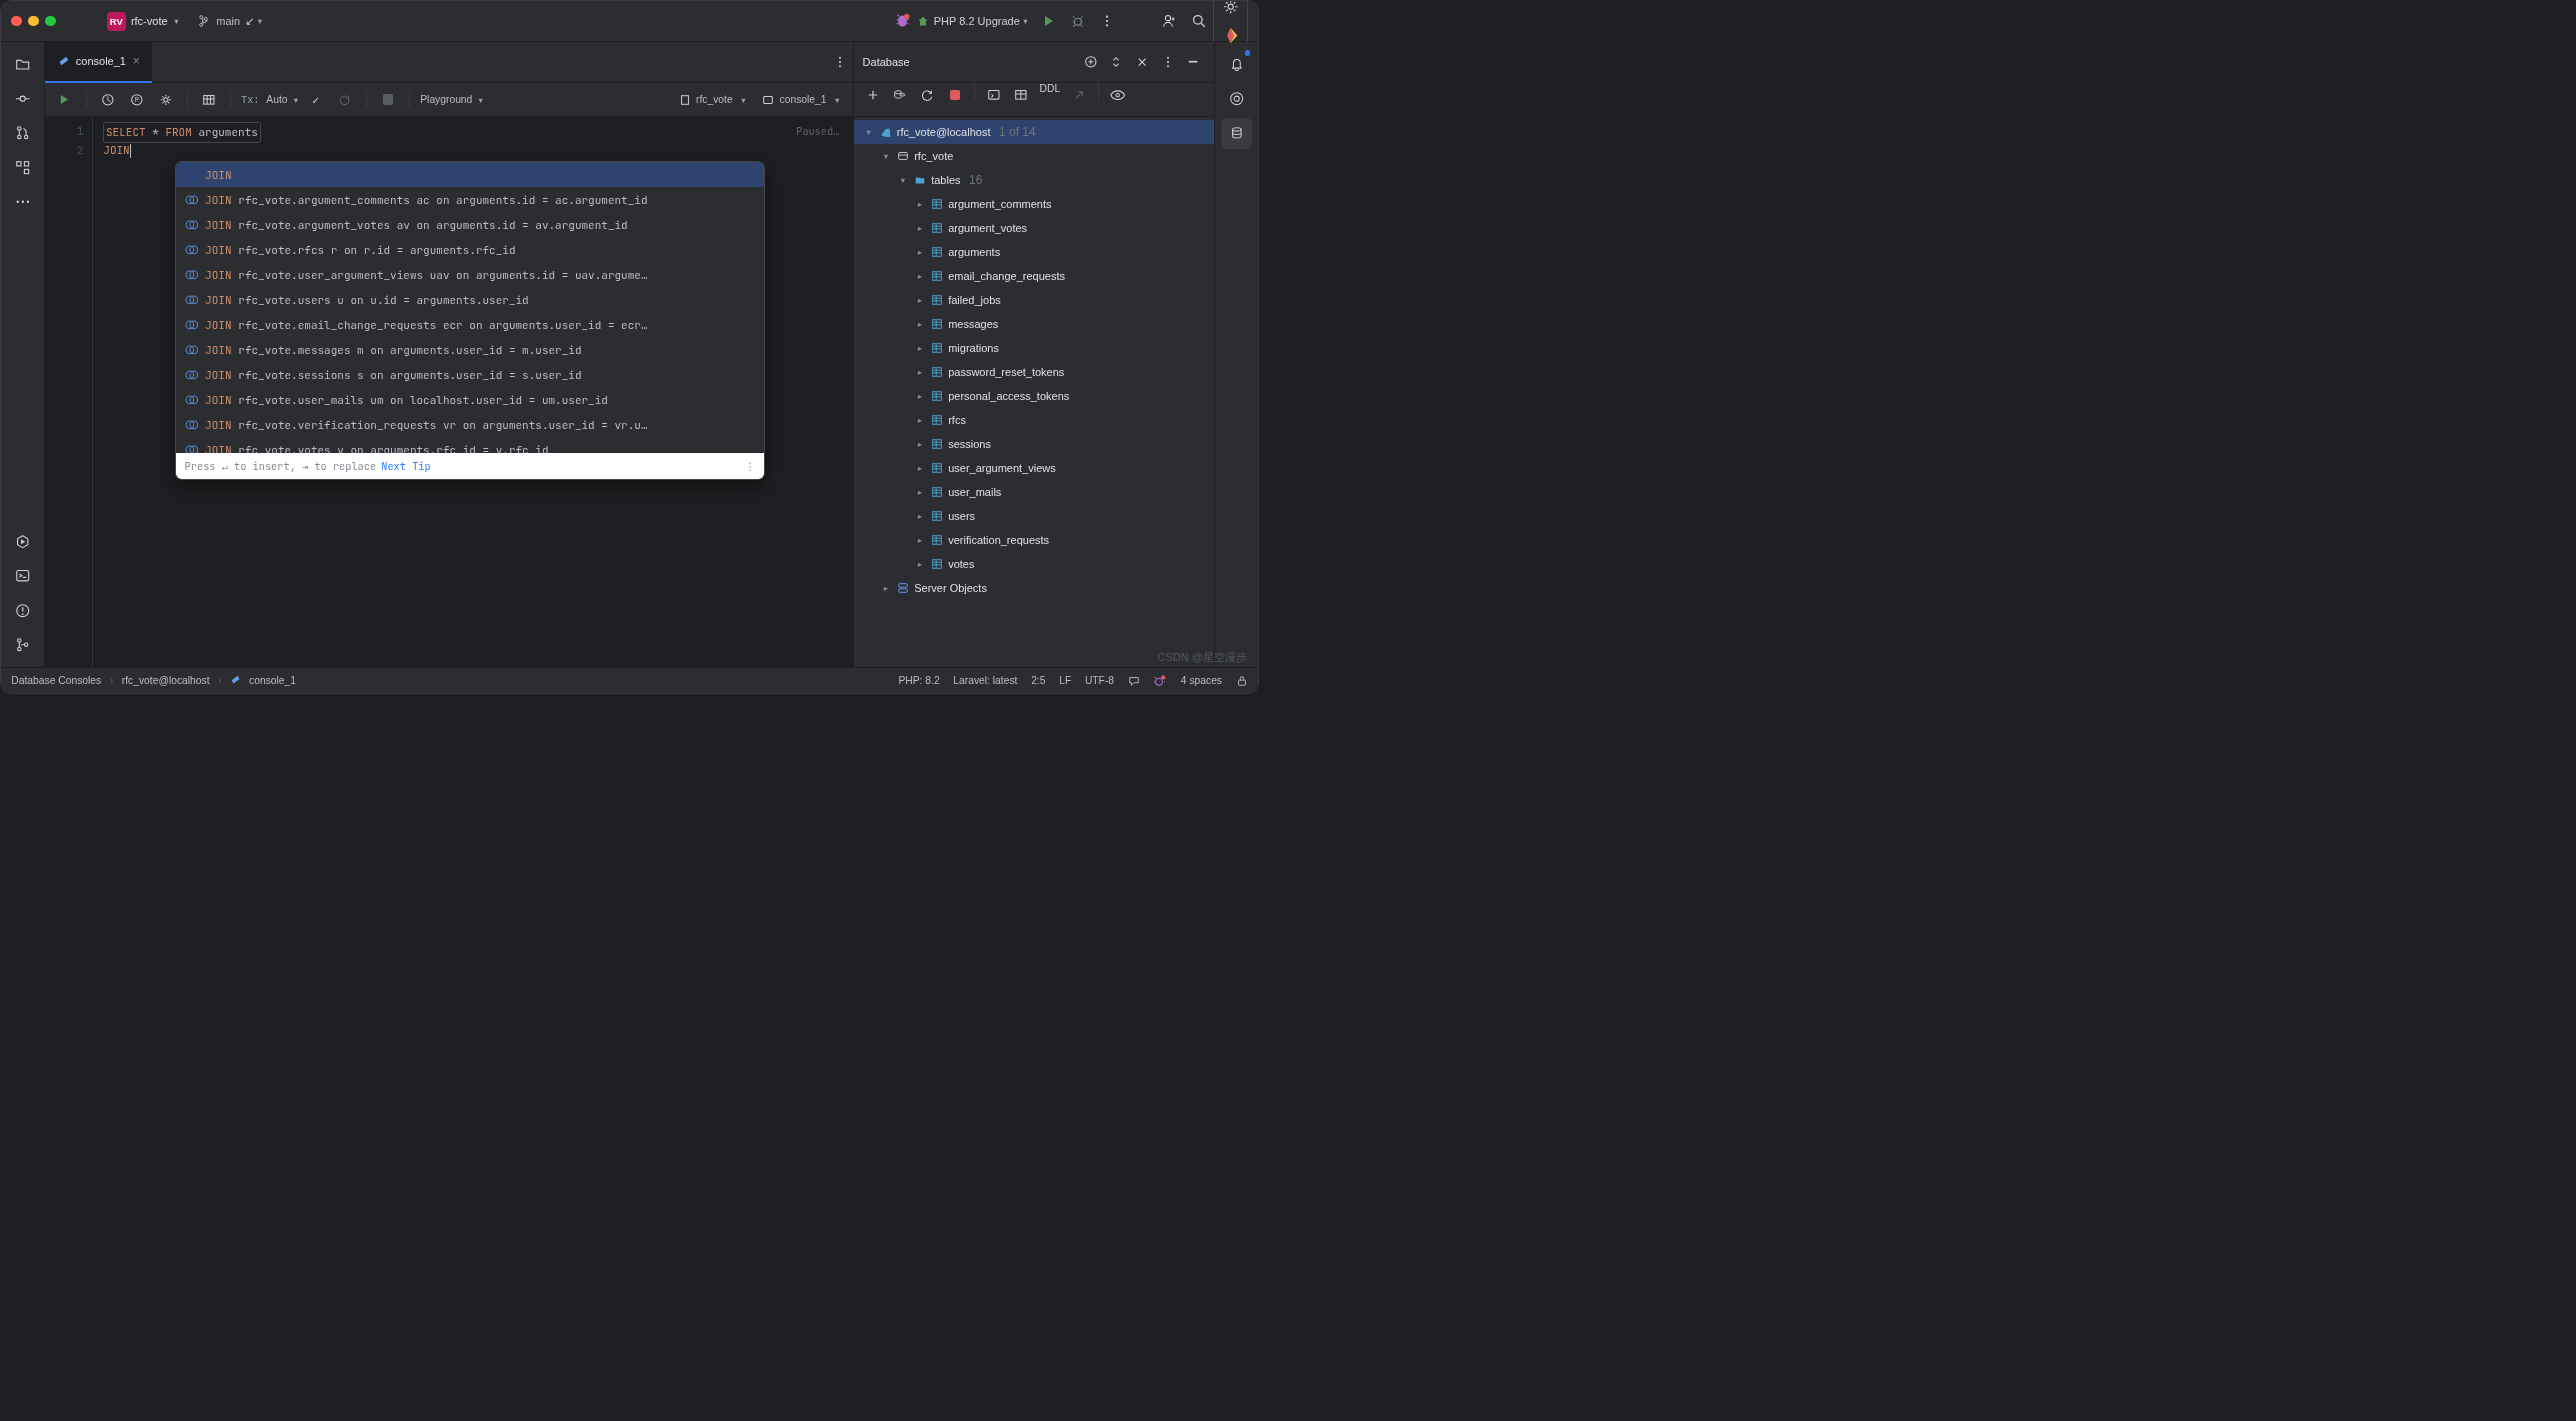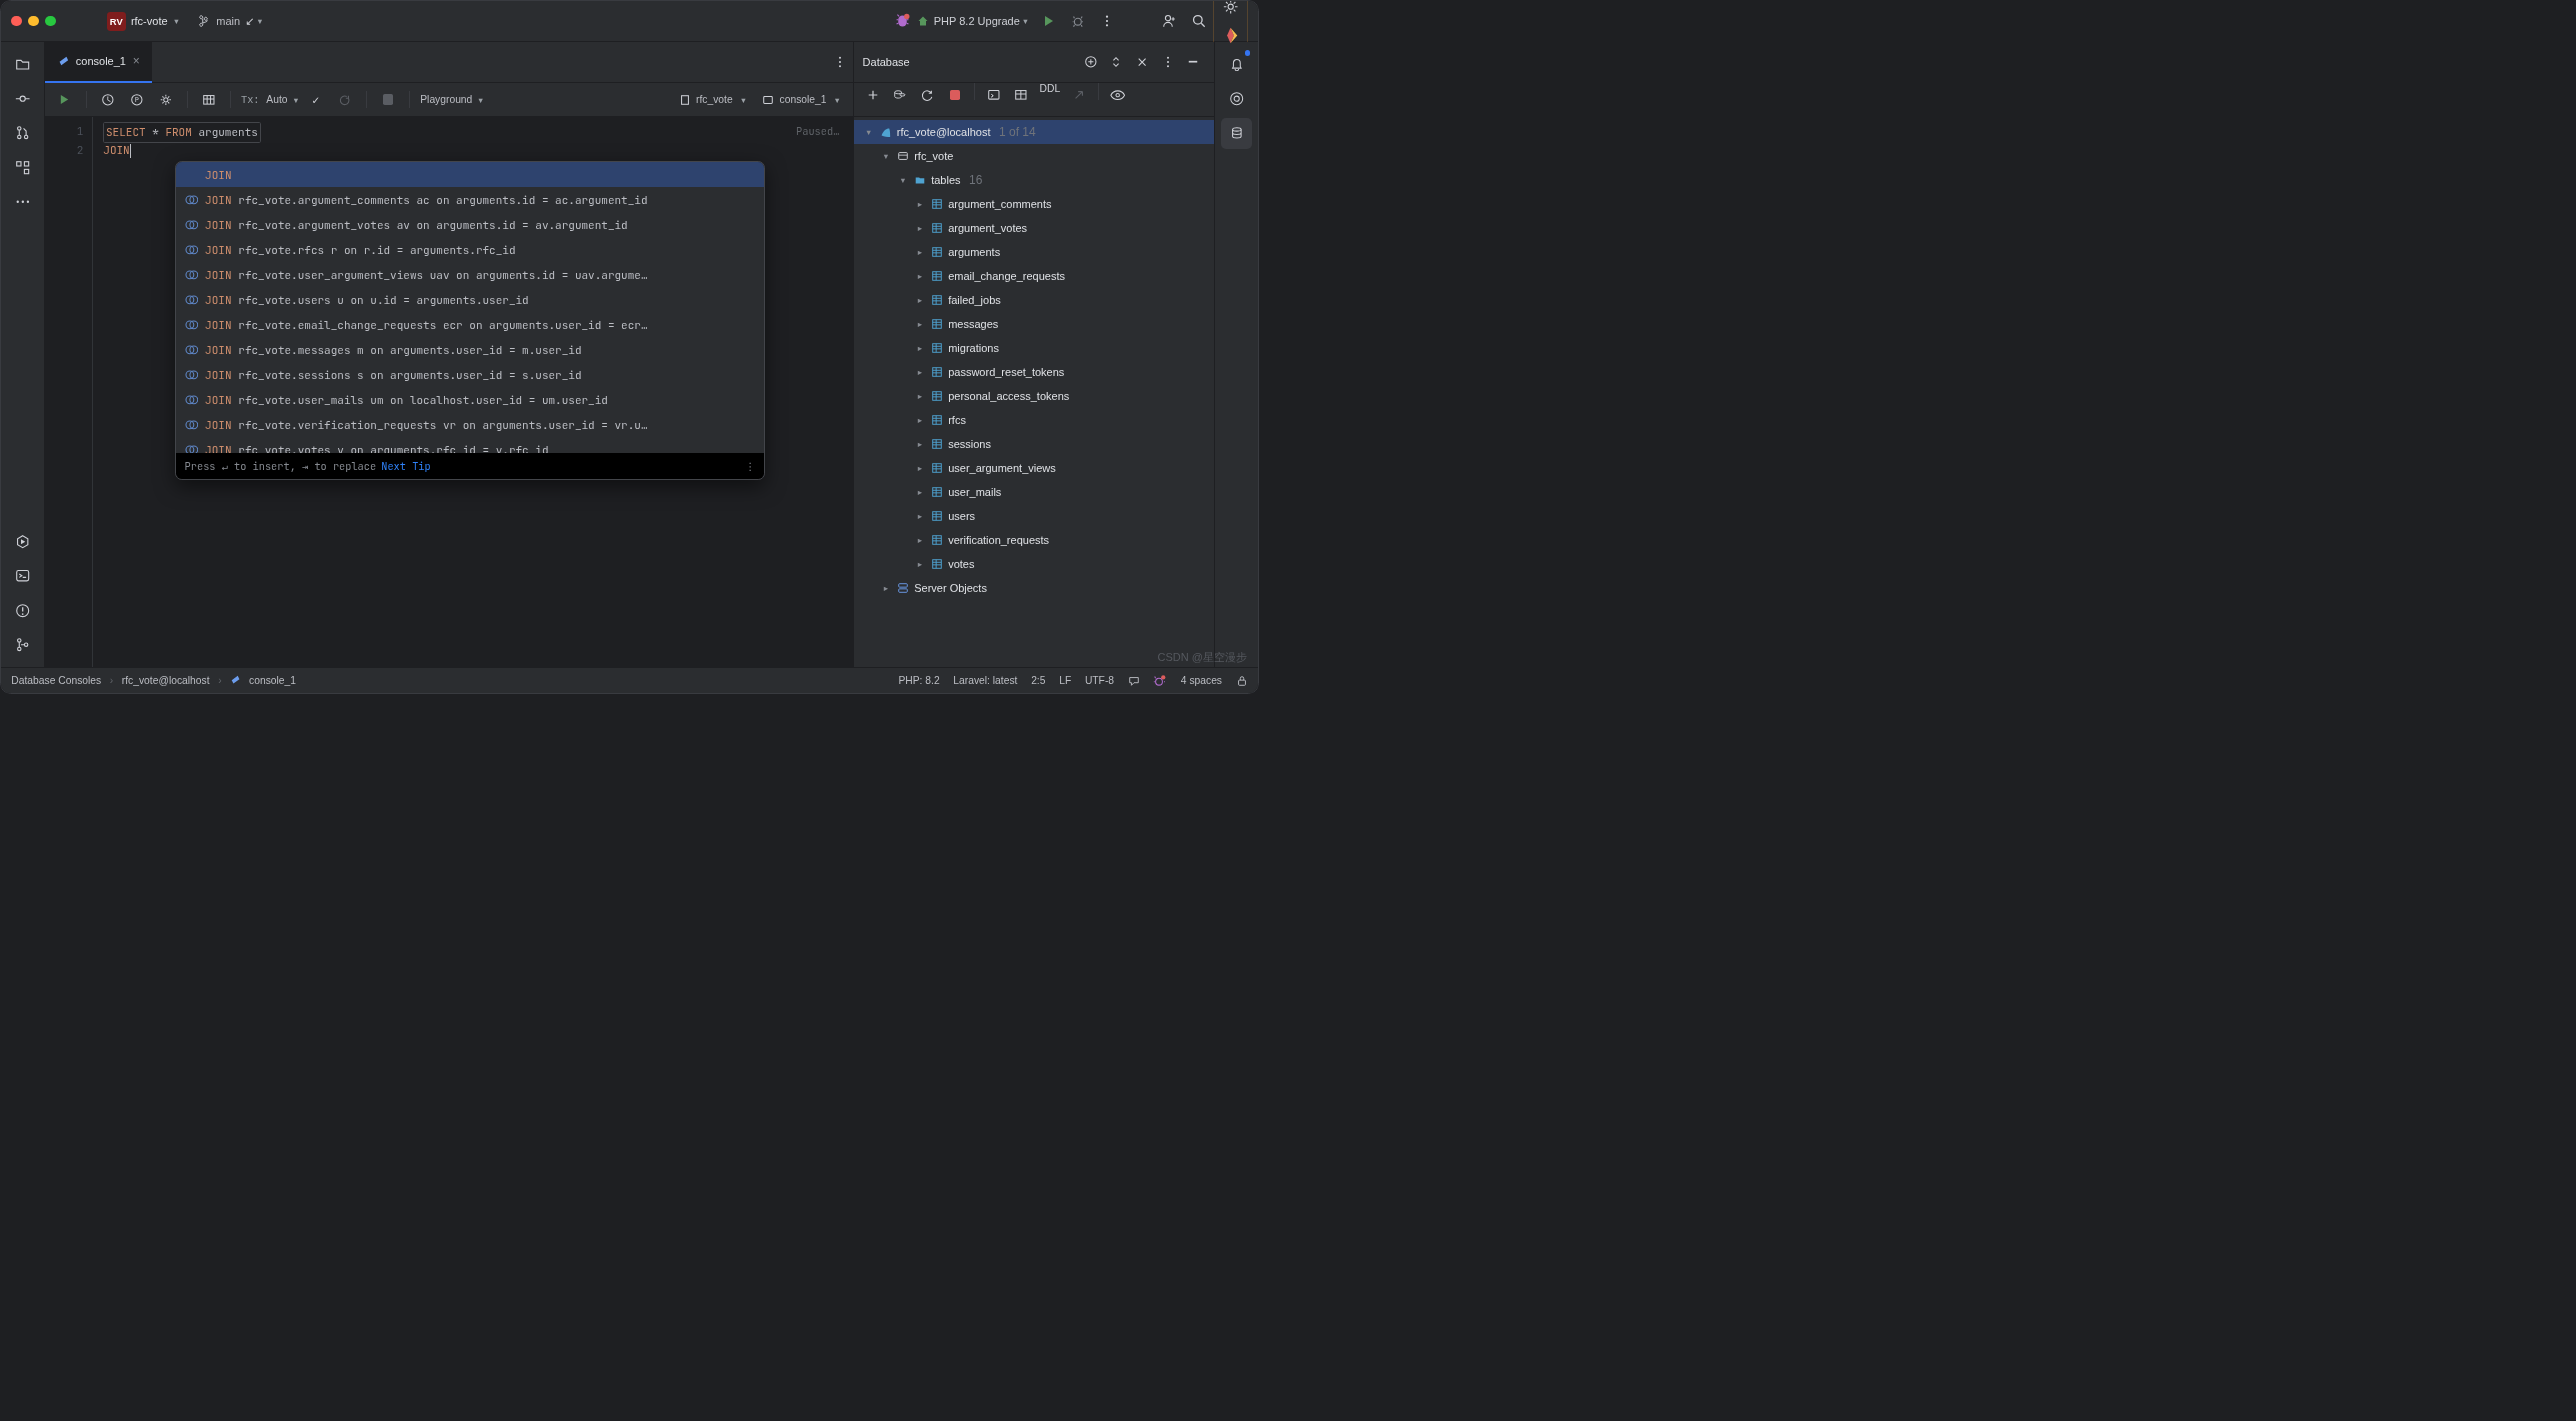--- a/index.html
+++ b/index.html
@@ -23,21 +23,21 @@
   align-items: center;
   padding: 0 10.3px;
   background: #2b2d30;
   border-bottom: 0.9px solid #1e1f22;
 }
 .traffic { display: flex; gap: 6.8px; margin-right: 51px; }
 .traffic span { width: 10.3px; height: 10.3px; border-radius: 50%; display: inline-block; }
 .traffic .r { background: #ff5f57; }
 .traffic .y { background: #febc2e; }
 .traffic .g { background: #28c840; }
-.proj-badge { width: 19px; height: 19px; background: #7f1d1d; color: #fff; font-weight: 700; font-size: 9.4px; display: flex; align-items: center; justify-content: center; border-radius: 3.4px; margin-right: 5.1px; }
+.proj-badge { width: 19px; height: 19px; background: #be185d; color: #fff; font-weight: 700; font-size: 9.4px; display: flex; align-items: center; justify-content: center; border-radius: 3.4px; margin-right: 5.1px; }
 .proj-name { color: #dfe1e5; font-size: 11px; margin-right: 3.4px; }
 .dd-icon { font-size: 8.6px; color: #9aa0a6; margin-left: 3.4px; }
 .branch { display: flex; align-items: center; margin-left: 20.5px; color: #bcbec4; }
 .branch svg { margin-right: 5.1px; }
 .spacer { flex: 1; }
 .titlebar .tb-btn { width: 29px; height: 29px; display: flex; align-items: center; justify-content: center; color: #ced0d6; border-radius: 5.1px; }
 .run-sel { display: flex; align-items: center; color: #ced0d6; margin-right: 6.8px; }
 .hot-border { border: 0.9px solid #ff9e2c33; border-radius: 6.8px; padding: 1.7px; }
 
 
@@ -90,21 +90,21 @@
   border-radius: 6.8px;
   box-shadow: 0 6.8px 20.5px rgba(0,0,0,.5);
   overflow: hidden;
 }
 .ac-list { max-height: 291px; overflow: hidden; }
 .ac-item { display: flex; align-items: center; height: 25px; padding: 0 8.6px; gap: 6.8px; font-family: "JetBrains Mono", Menlo, monospace; font-size: 11px; white-space: nowrap; overflow: hidden; }
 .ac-item.sel { background: #2e436e; }
 .ac-item .ac-ico { width: 13.7px; height: 13.7px; opacity: .8; flex-shrink: 0; }
 .ac-item .ac-kw { color: #cf8e6d; }
 .ac-item .ac-txt { color: #bcbec4; }
-.ac-foot { height: 26px; display: flex; align-items: center; padding: 0 8.6px; font-size: 10.3px; background: #000000; color: #868a91; position: relative; }
+.ac-foot { height: 26px; display: flex; align-items: center; padding: 0 8.6px; font-size: 10.3px; background: #ffffff; color: #868a91; position: relative; }
 .ac-foot .tip { color: #2f81f7; margin-left: 5.1px; }
 .ac-foot .dots { position: absolute; right: 8.6px; }
 
 
 .db-panel { width: 361px; background: #2b2d30; border-left: 0.9px solid #1e1f22; display: flex; flex-direction: column; }
 .db-head { height: 41px; display: flex; align-items: center; padding: 0 8.6px; border-bottom: 0.9px solid #1e1f22; }
 .db-head .title { font-size: 11px; color: #dfe1e5; }
 .db-head .head-actions { margin-left: auto; display: flex; gap: 1.7px; }
 .db-head .head-actions .hi { width: 24px; height: 24px; display: flex; align-items: center; justify-content: center; color: #ced0d6; }
 .db-toolbar { height: 34px; display: flex; align-items: flex-start; gap: 3.4px; padding: 0 6.8px; border-bottom: 0.9px solid #1e1f22; }

